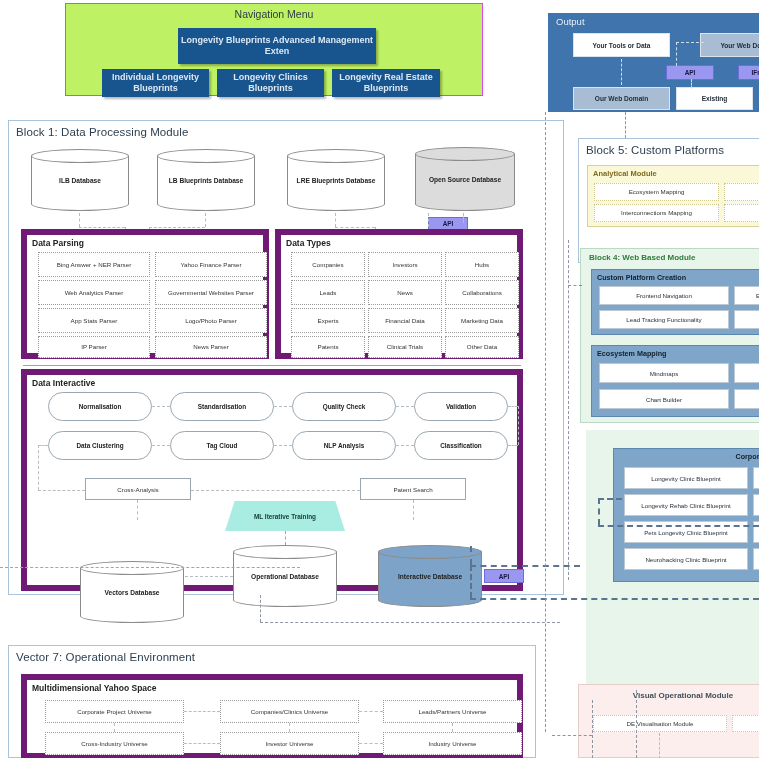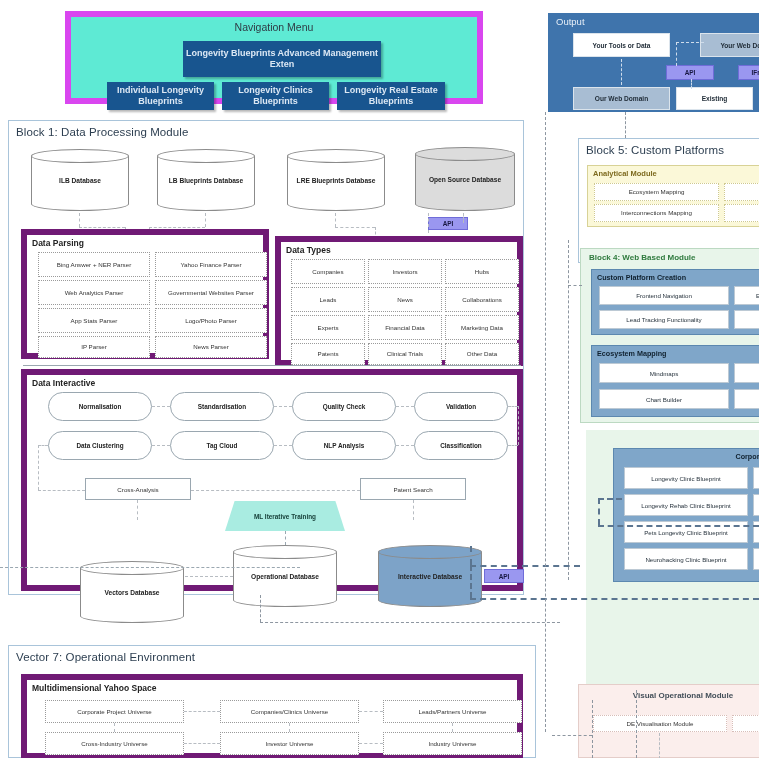--- a/index.html
+++ b/index.html
@@ -33,21 +33,21 @@
 
   
   .cyl{position:absolute;}
   .cyl .body{position:absolute;left:0;right:0;top:7px;bottom:7px;border-left:1px solid #8b8b8b;border-right:1px solid #8b8b8b;background:var(--c,#fff);}
   .cyl .top{position:absolute;left:0;right:0;top:0;height:14px;border:1px solid #8b8b8b;border-radius:50%;background:var(--c,#fff);box-sizing:border-box;}
   .cyl .bot{position:absolute;left:0;right:0;bottom:0;height:14px;border:1px solid #8b8b8b;border-radius:50%;background:var(--c,#fff);box-sizing:border-box;}
   .cyl .lbl{position:absolute;left:0;right:0;top:50%;transform:translateY(-50%);
             text-align:center;font-size:6.6px;font-weight:bold;color:#222;z-index:3;}
 
   
-  .nav{position:absolute;left:65px;top:11px;width:418px;height:93px;border:6px solid #d946ef;background:#5eead4;box-sizing:border-box;}
+  .nav{position:absolute;left:65px;top:3px;width:418px;height:93px;border:1px solid #d946ef;background:#bef264;box-sizing:border-box;}
   .nav-title{text-align:center;font-size:10.5px;color:#2f3b45;padding-top:4px;}
   .navbtn{position:absolute;box-sizing:border-box;background:#18558f;color:#dce8f4;
           display:flex;align-items:center;justify-content:center;text-align:center;
           font-size:9px;font-weight:bold;line-height:1.2;
           box-shadow:2px 2px 2px rgba(0,0,0,.28);}
 
   
   .api{position:absolute;box-sizing:border-box;background:#9a97f0;border:1px solid #6f6cd8;
        display:flex;align-items:center;justify-content:center;
        font-size:6.4px;font-weight:bold;color:#161640;}
@@ -166,21 +166,21 @@
     <div class="wbox" style="left:139px;top:99px;width:40px;height:22px;"></div>
   </div>
 
   <div class="vom">
     <div class="t">Visual Operational Module</div>
     <div class="cell" style="left:14px;top:30px;width:134px;height:17px;border-color:#d8bdb8;">DE Visualisation Module</div>
     <div class="cell" style="left:153px;top:30px;width:52px;height:17px;border-color:#d8bdb8;"></div>
     <div class="dlv" style="left:80px;top:48px;height:26px;"></div>
   </div>
 
-  <div class="panel blk" style="left:8px;top:120px;width:516px;height:475px;">
+  <div class="panel blk" style="left:8px;top:120px;width:556px;height:475px;">
     <div class="panel-title">Block 1: Data Processing Module</div>
 
     <div class="cyl" style="left:22px;top:28px;width:98px;height:62px;--c:#ffffff;">
       <div class="bot"></div>
       <div class="body"></div>
       <div class="top"></div>
       <div class="lbl">ILB Database</div>
     </div>
     <div class="cyl" style="left:148px;top:28px;width:98px;height:62px;--c:#ffffff;">
       <div class="bot"></div>
@@ -220,21 +220,21 @@
       <div class="cell" style="left:11px;top:17px;width:112px;height:25px;">Bing Answer + NER Parser</div>
       <div class="cell" style="left:128px;top:17px;width:112px;height:25px;">Yahoo Finance Parser</div>
       <div class="cell" style="left:11px;top:45px;width:112px;height:25px;">Web Analytics Parser</div>
       <div class="cell" style="left:128px;top:45px;width:112px;height:25px;">Governmental Websites Parser</div>
       <div class="cell" style="left:11px;top:73px;width:112px;height:25px;">App Stats Parser</div>
       <div class="cell" style="left:128px;top:73px;width:112px;height:25px;">Logo/Photo Parser</div>
       <div class="cell" style="left:11px;top:101px;width:112px;height:22px;">IP Parser</div>
       <div class="cell" style="left:128px;top:101px;width:112px;height:22px;">News Parser</div>
     </div>
 
-    <div class="sub" style="left:266px;top:108px;width:248px;height:130px;margin-top:7px;">
+    <div class="sub" style="left:266px;top:108px;width:248px;height:130px;">
       <div class="sub-title">Data Types</div>
       <div class="cell" style="left:10px;top:17px;width:74px;height:25px;">Companies</div>
       <div class="cell" style="left:87px;top:17px;width:74px;height:25px;">Investors</div>
       <div class="cell" style="left:164px;top:17px;width:74px;height:25px;">Hubs</div>
       <div class="cell" style="left:10px;top:45px;width:74px;height:25px;">Leads</div>
       <div class="cell" style="left:87px;top:45px;width:74px;height:25px;">News</div>
       <div class="cell" style="left:164px;top:45px;width:74px;height:25px;">Collaborations</div>
       <div class="cell" style="left:10px;top:73px;width:74px;height:25px;">Experts</div>
       <div class="cell" style="left:87px;top:73px;width:74px;height:25px;">Financial Data</div>
       <div class="cell" style="left:164px;top:73px;width:74px;height:25px;">Marketing Data</div>

